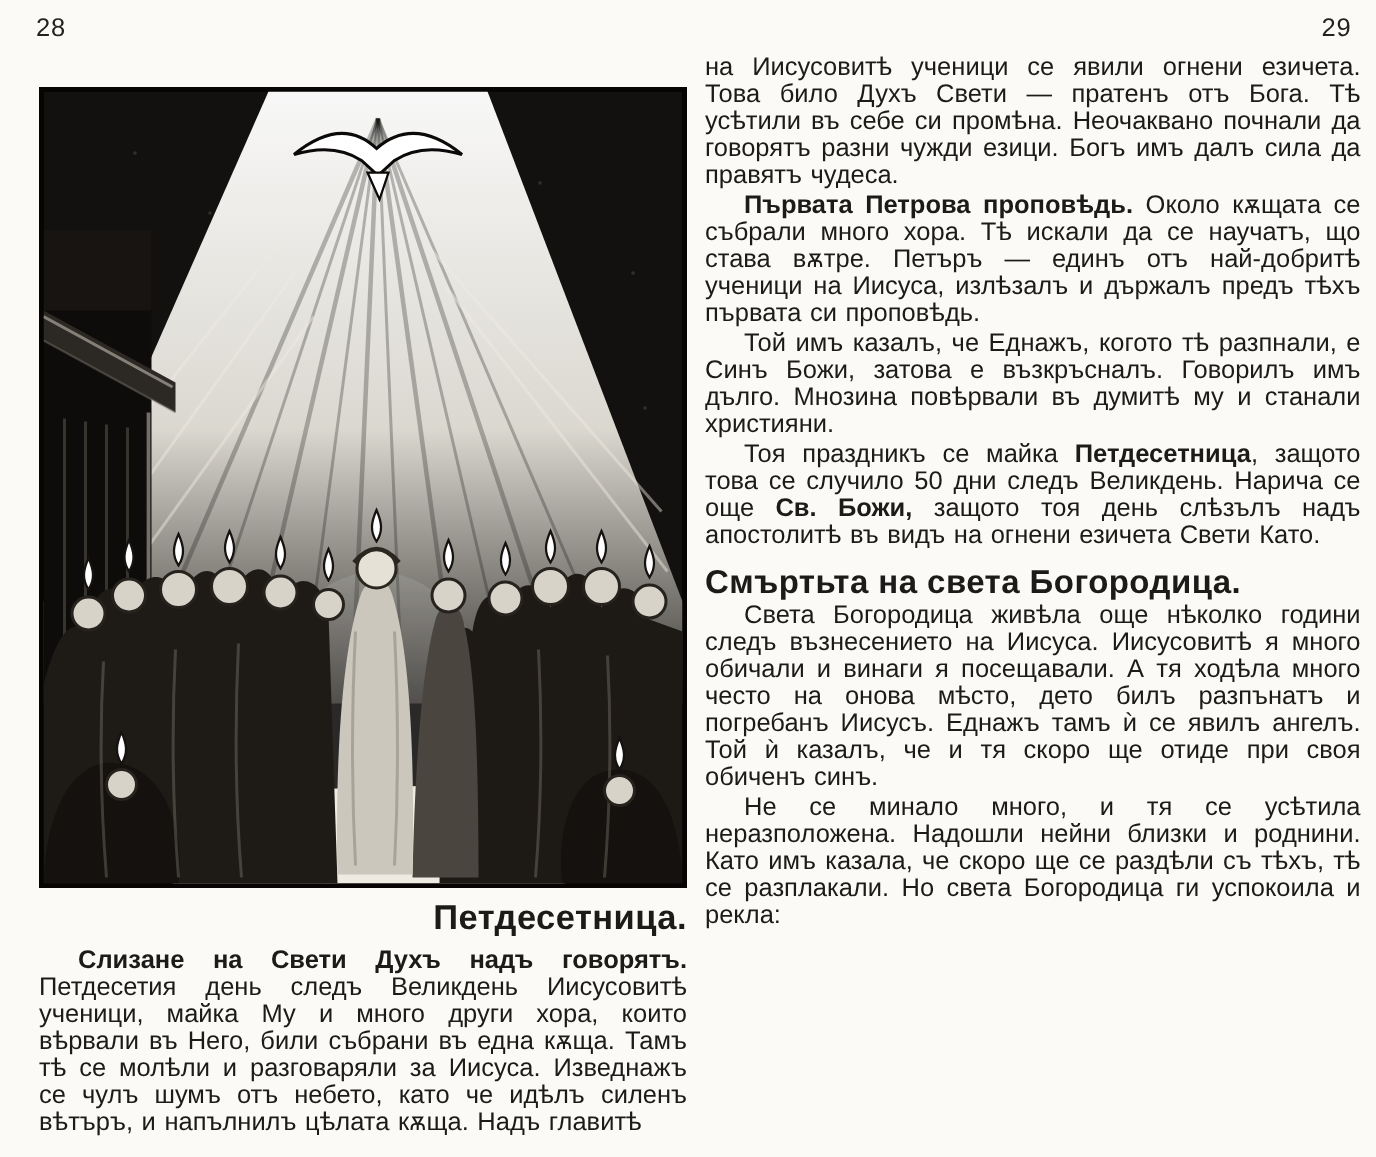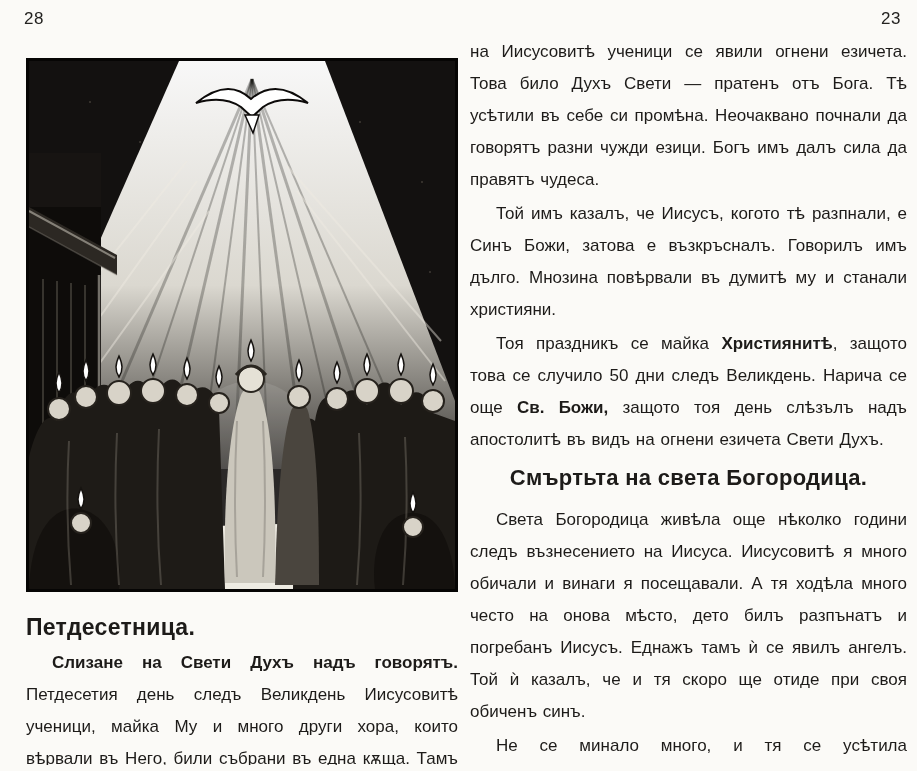--- a/index.html
+++ b/index.html
@@ -11,36 +11,36 @@
     overflow:hidden;
   }
   .page{position:relative;width:917px;height:765px;overflow:hidden;background:#fbfaf7}
   .pagenum{position:absolute;top:9px;font-size:17px;letter-spacing:.5px;color:#232220}
   .pagenum.left{left:24px}
   .pagenum.right{right:16px}
 
   .leftcol{position:absolute;left:26px;top:58px;width:432px}
   .figure{width:426px;height:528px;border:3px solid #060504;background:#000;box-sizing:content-box}
   .figure svg{display:block}
-  .title{text-align:left;font-weight:bold;font-size:23px;line-height:28px;margin:21px 0 6px;letter-spacing:.3px}
+  .title{text-align:right;font-weight:bold;font-size:23px;line-height:28px;margin:5px 0 6px;letter-spacing:.3px}
 
-  .body{font-size:17px;line-height:32px;text-align:justify;margin:0 0 2px;word-spacing:1px}
+  .body{font-size:17px;line-height:18px;text-align:justify;margin:0 0 2px;word-spacing:1px}
   .indent{text-indent:26px}
   .b{font-weight:bold}
 
   .rightcol{position:absolute;left:470px;top:36px;width:437px}
-  .h2{text-align:center;font-weight:bold;font-size:22px;line-height:27px;margin:8px 0 13px;letter-spacing:.3px}
+  .h2{text-align:left;font-weight:bold;font-size:22px;line-height:27px;margin:8px 0 0;letter-spacing:.3px}
 </style>
 </head>
 <body>
 
 <div class="page">
 
   <div class="pagenum left">28</div>
-  <div class="pagenum right">23</div>
+  <div class="pagenum right">29</div>
 
   <div class="leftcol">
 
     <div class="figure">
       <svg viewBox="0 0 426 528" width="426" height="528" role="img" aria-label="Слизане на Свети Духъ надъ ученицитѣ — гравюра">
         <defs>
           <linearGradient id="cone" x1="0" y1="0" x2="0" y2="1">
             <stop offset="0" stop-color="#ffffff" stop-opacity="0.97"></stop>
             <stop offset="0.55" stop-color="#f6f3ea" stop-opacity="0.88"></stop>
             <stop offset="1" stop-color="#ece8dc" stop-opacity="0.2"></stop>
@@ -167,25 +167,26 @@
 
     <h1 class="title">Петдесетница.</h1>
 
     <p class="body indent"><span class="b">Слизане на Свети Духъ надъ говорятъ.</span><span> Петдесетия день следъ Великдень Иисусовитѣ ученици, майка Му и много други хора, които вѣрвали въ Него, били събрани въ една кѫща. Тамъ тѣ се молѣли и разговаряли за Иисуса. Изведнажъ се чулъ шумъ отъ небето, като че идѣлъ силенъ вѣтъръ, и напълнилъ цѣлата кѫща. Надъ главитѣ</span></p>
   </div>
 
   <div class="rightcol">
 
     <p class="body"><span>на Иисусовитѣ ученици се явили огнени езичета. Това било Духъ Свети — пратенъ отъ Бога. Тѣ усѣтили въ себе си промѣна. Неочаквано почнали да говорятъ разни чужди езици. Богъ имъ далъ сила да правятъ чудеса.</span></p>
 
+    <p class="body indent"><span class="b">Първата Петрова проповѣдь.</span><span> Около кѫщата се събрали много хора. Тѣ искали да се научатъ, що става вѫтре. Петъръ — единъ отъ най-добритѣ ученици на Иисуса, излѣзалъ и държалъ предъ тѣхъ първата си проповѣдь.</span></p>
 
-    <p class="body indent"><span>Той имъ казалъ, че Иисусъ, когото тѣ разпнали, е Синъ Божи, затова е възкръсналъ. Говорилъ имъ дълго. Мнозина повѣрвали въ думитѣ му и станали християни.</span></p>
+    <p class="body indent"><span>Той имъ казалъ, че Еднажъ, когото тѣ разпнали, е Синъ Божи, затова е възкръсналъ. Говорилъ имъ дълго. Мнозина повѣрвали въ думитѣ му и станали християни.</span></p>
 
 
-    <p class="body indent"><span>Тоя праздникъ се майка </span><span class="b">Християнитѣ</span><span>, защото това се случило 50 дни следъ Великдень. Нарича се още </span><span class="b">Св. Божи,</span><span> защото тоя день слѣзълъ надъ апостолитѣ въ видъ на огнени езичета Свети Духъ.</span></p>
+    <p class="body indent"><span>Тоя праздникъ се майка </span><span class="b">Петдесетница</span><span>, защото това се случило 50 дни следъ Великдень. Нарича се още </span><span class="b">Св. Божи,</span><span> защото тоя день слѣзълъ надъ апостолитѣ въ видъ на огнени езичета Свети Като.</span></p>
 
     <h2 class="h2">Смъртьта на света Богородица.</h2>
 
     <p class="body indent"><span>Света Богородица живѣла още нѣколко години следъ възнесението на Иисуса. Иисусовитѣ я много обичали и винаги я посещавали. А тя ходѣла много често на онова мѣсто, дето билъ разпънатъ и погребанъ Иисусъ. Еднажъ тамъ ѝ се явилъ ангелъ. Той ѝ казалъ, че и тя скоро ще отиде при своя обиченъ синъ.</span></p>
 
     <p class="body indent"><span>Не се минало много, и тя се усѣтила неразположена. Надошли нейни близки и роднини. Като имъ казала, че скоро ще се раздѣли съ тѣхъ, тѣ се разплакали. Но света Богородица ги успокоила и рекла:</span></p>
 
   </div>
 
 </div>

